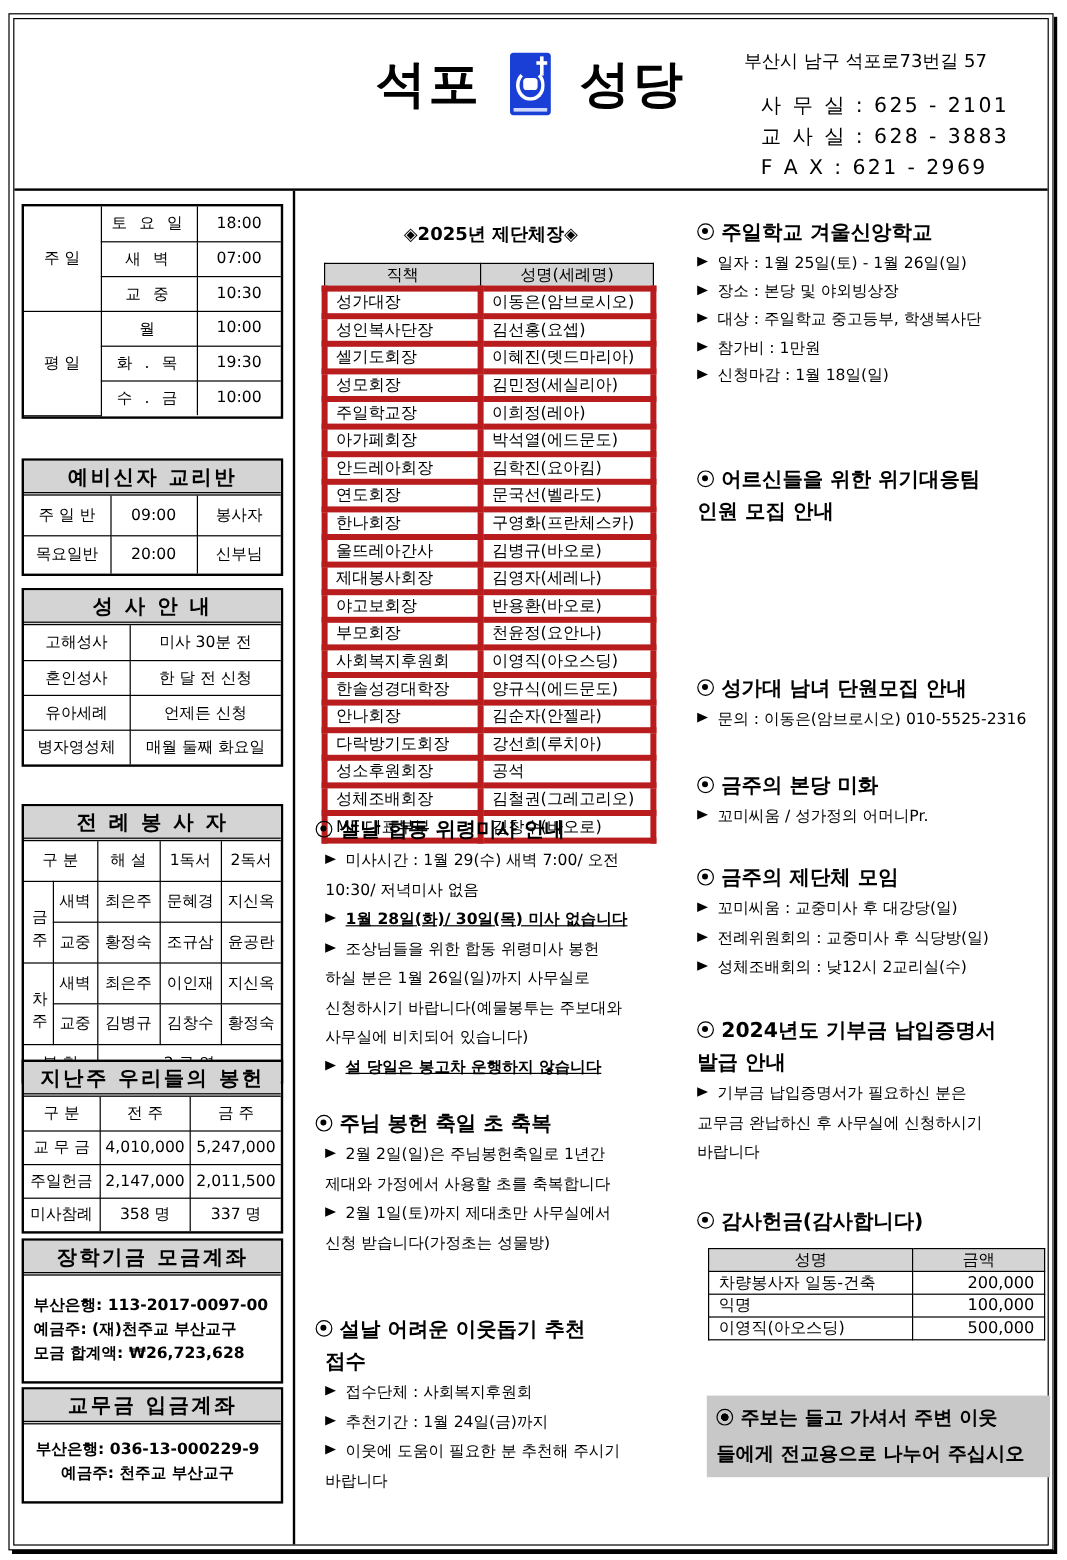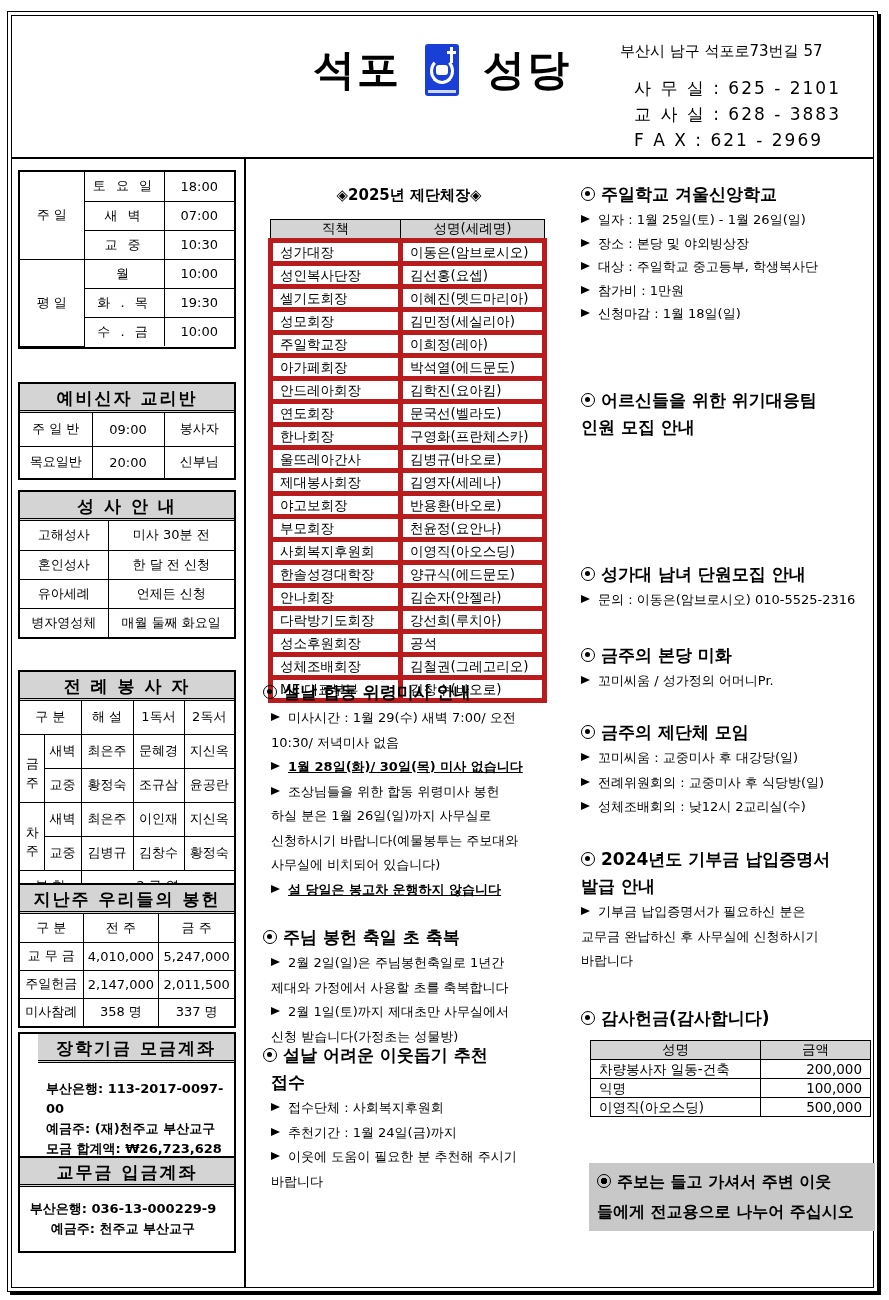--- a/index.html
+++ b/index.html
@@ -247,21 +247,21 @@
             </tr>
       <tr style="height:28px">
               <td>미사참례</td>
               <td>358 명</td>
               <td>337 명</td>
             </tr>
     </tbody>
         </table>
   </div>
 
-  <div class="box" style="top:1016px;padding-left:18px;">
+  <div class="box" style="top:1016px;">
     <div class="box-title">장학기금 모금계좌</div>
     <div class="acct-body">
       <div>부산은행: 113-2017-0097-00</div>
       <div>예금주: (재)천주교 부산교구</div>
       <div>모금 합계액: ₩26,723,628</div>
     </div>
   </div>
 
   <div class="box" style="top:1140px;">
     <div class="box-title">교무금 입금계좌</div>
@@ -381,21 +381,21 @@
     <div class="sec" style="top:765px;">
       <div class="sec-title" style="padding-left:7px;"><span class="bullet"></span><span>주님 봉헌 축일 초 축복</span></div>
       <div class="sec-body" style="padding-left:15px;">
         <div class="line"><span class="arr"></span><span>2월 2일(일)은 주님봉헌축일로 1년간</span></div>
         <div class="line">제대와 가정에서 사용할 초를 축복합니다</div>
         <div class="line"><span class="arr"></span><span>2월 1일(토)까지 제대초만 사무실에서</span></div>
         <div class="line">신청 받습니다(가정초는 성물방)</div>
       </div>
     </div>
 
-    <div class="sec" style="top:883px;">
+    <div class="sec" style="top:936px;">
       <div class="sec-title" style="padding-left:7px;"><span class="bullet"></span><span>설날 어려운 이웃돕기 추천</span></div>
       <div class="sec-title" style="padding-left:15px;">접수</div>
       <div class="sec-body" style="padding-left:15px;">
         <div class="line"><span class="arr"></span><span>접수단체 : 사회복지후원회</span></div>
         <div class="line"><span class="arr"></span><span>추천기간 : 1월 24일(금)까지</span></div>
         <div class="line"><span class="arr"></span><span>이웃에 도움이 필요한 분 추천해 주시기</span></div>
         <div class="line">바랍니다</div>
       </div>
     </div>
   </div>

